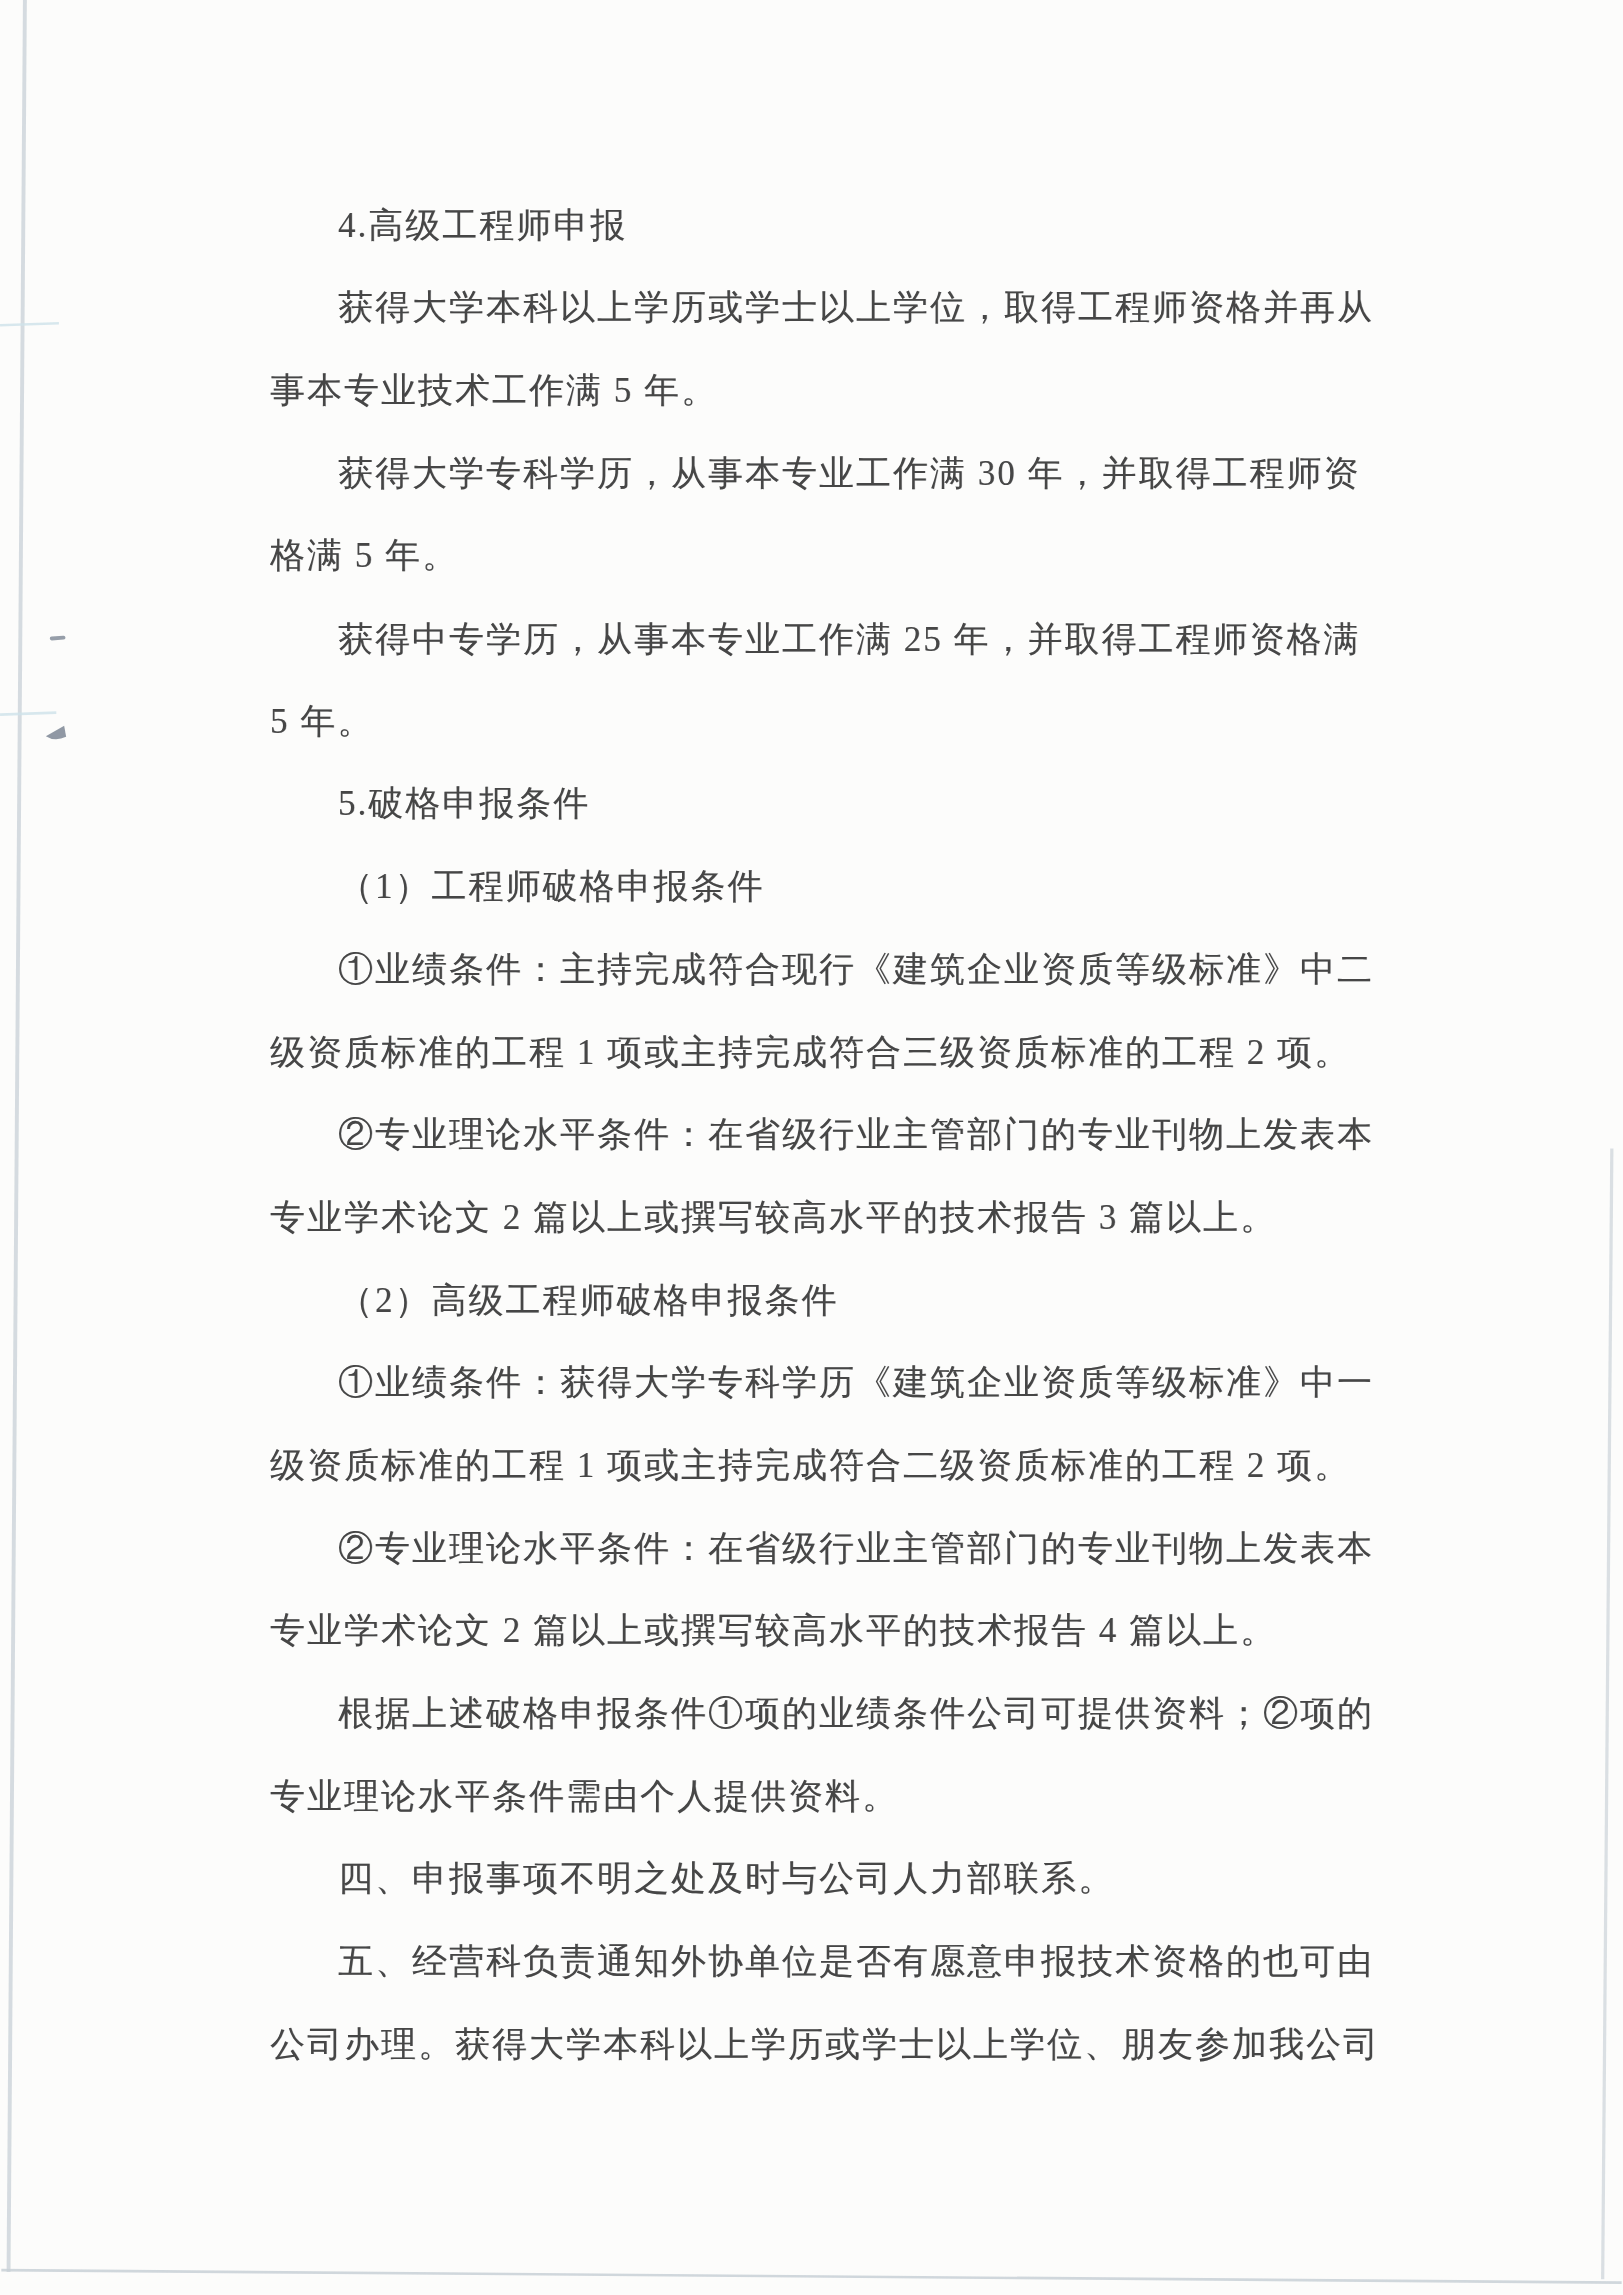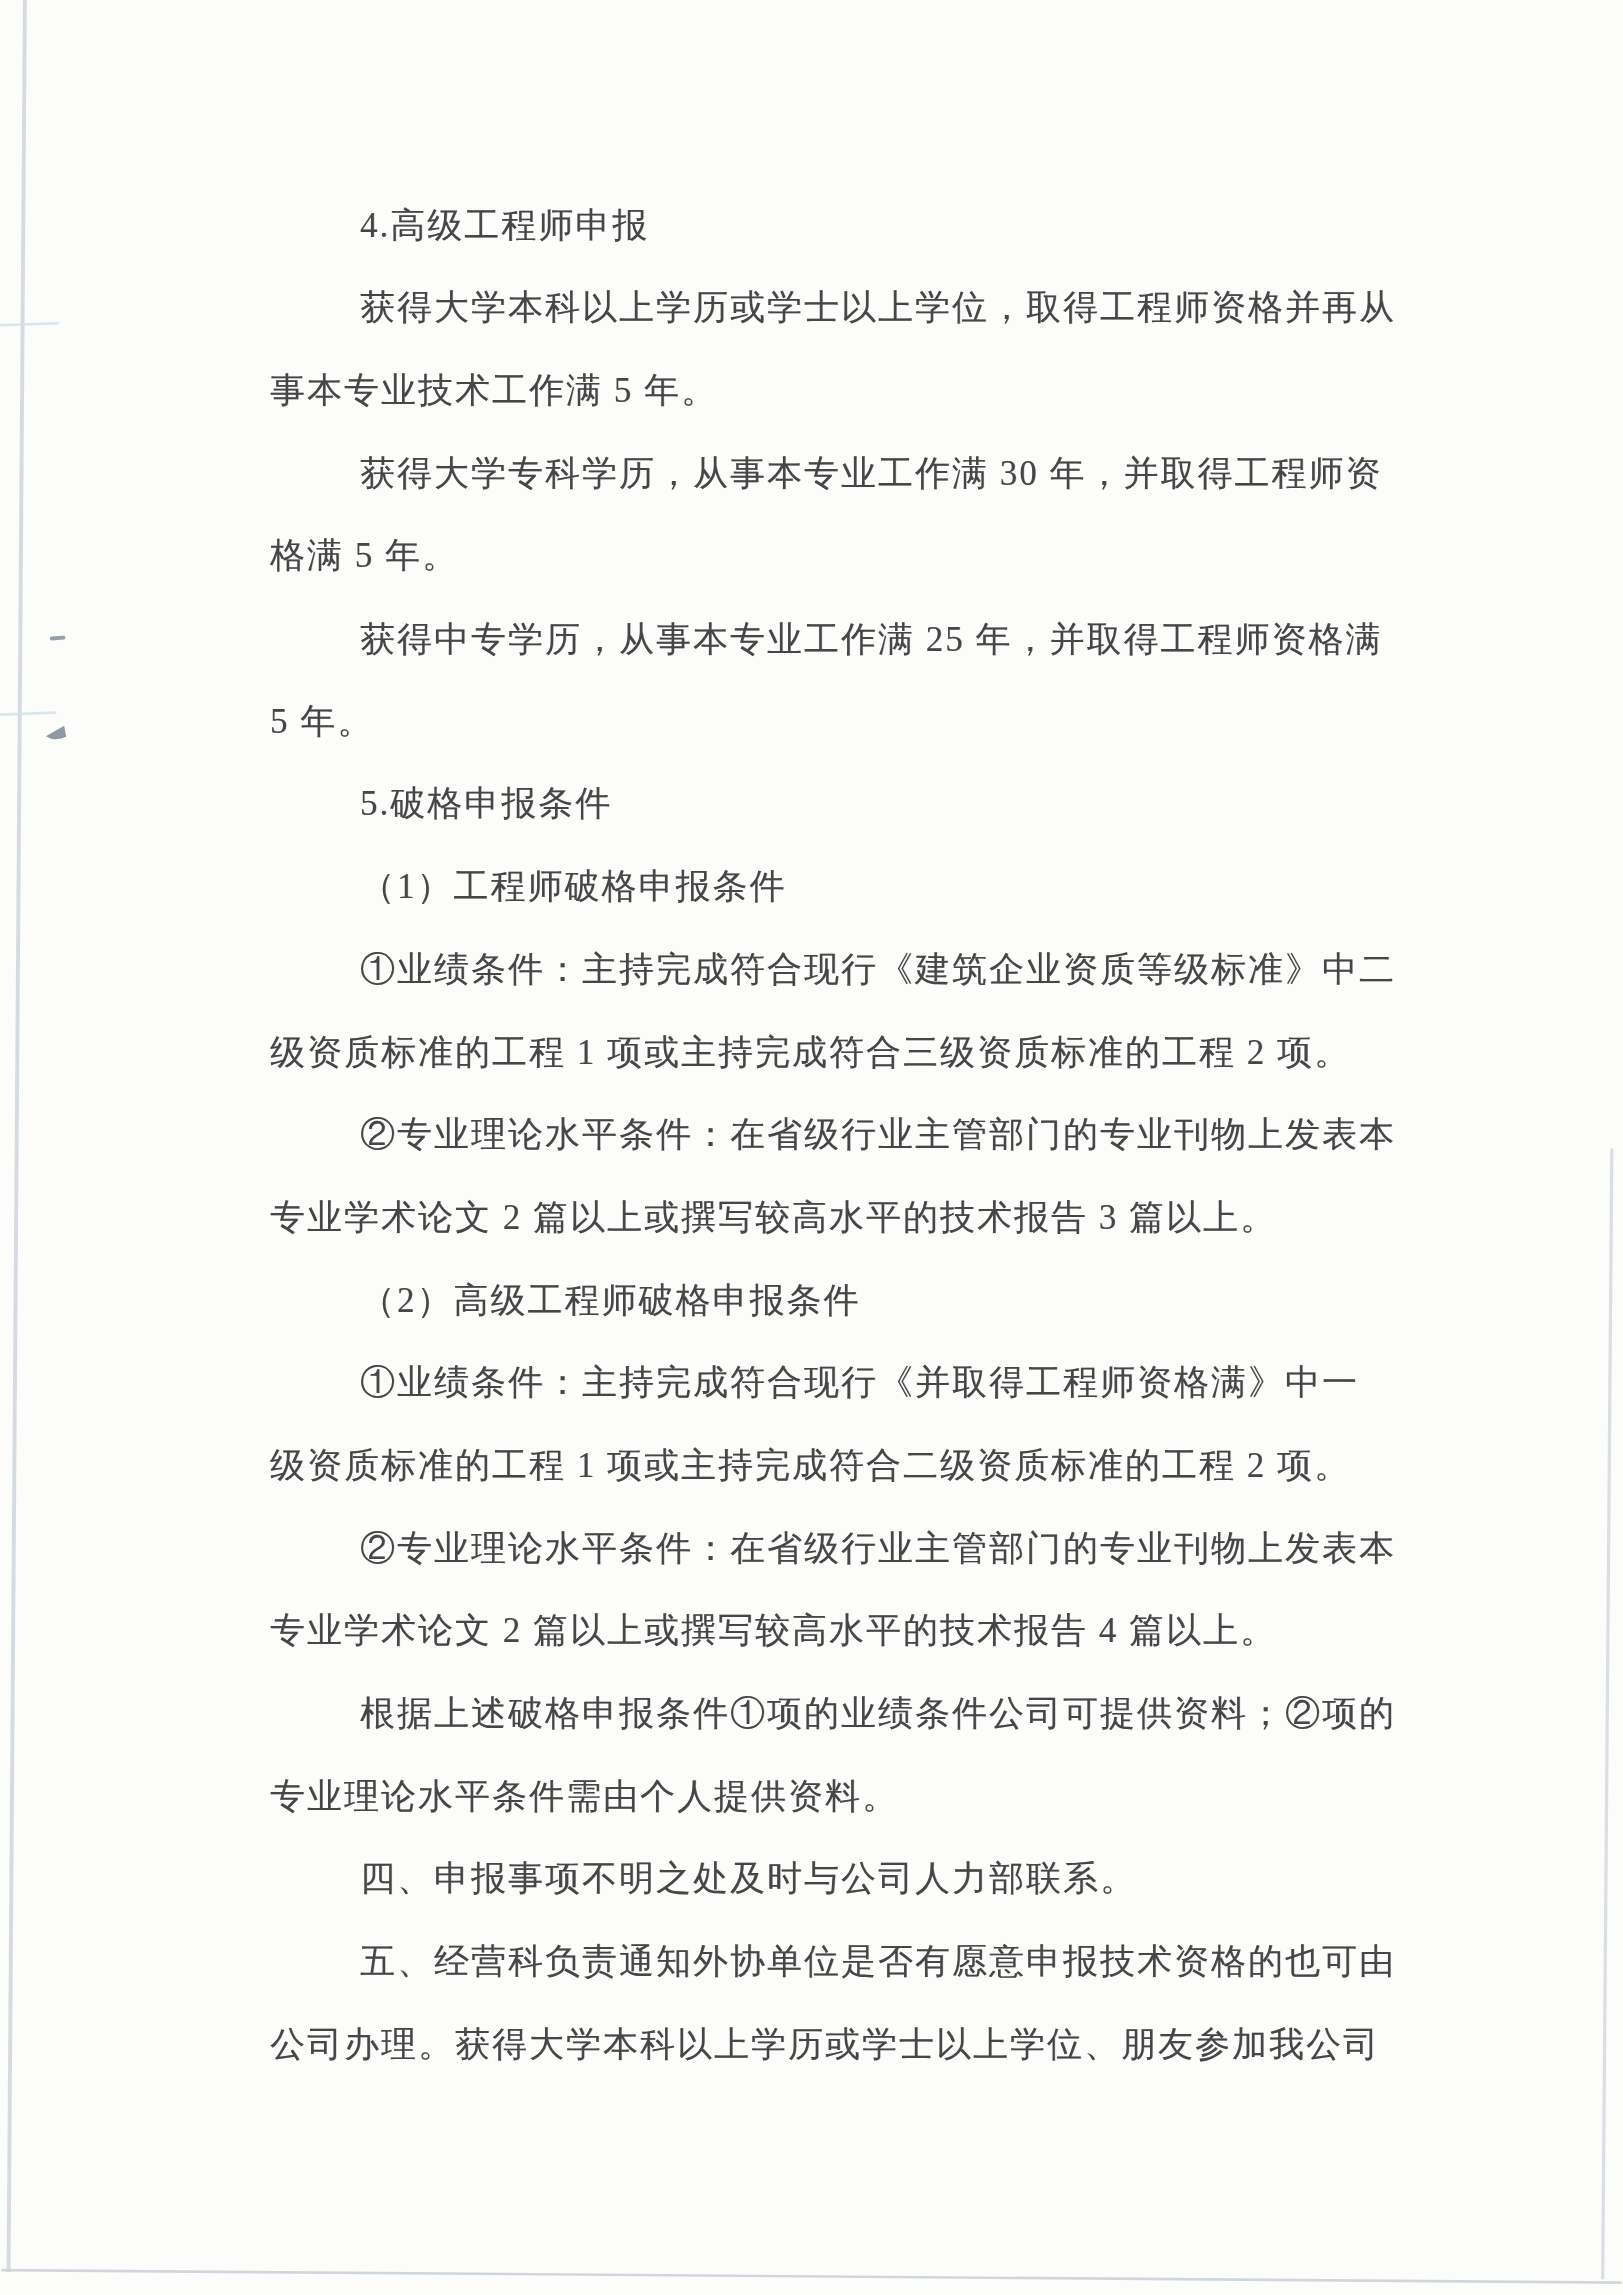--- a/index.html
+++ b/index.html
@@ -30,21 +30,21 @@
   }
   .text-line {
     position: absolute;
     white-space: pre;
     font-size: 35px;
     letter-spacing: 2px;
     line-height: 42px;
     color: var(--text-color, #464646);
     text-shadow: 0.4px 0.4px 0.6px rgba(70, 74, 80, 0.38);
   }
-  .text-line.indent { left: 360px; }
+  .text-line.indent { left: 338px; }
   .text-line.flush  { left: 270px; }
 </style>
 </head>
 <body>
 
 <div class="page">
 
   <svg class="artifact-layer" width="1623" height="2295" viewBox="0 0 2480 3507">
 
     <line x1="38" y1="0" x2="13" y2="3472" stroke="var(--scan-line-color, #c9d1d7)" stroke-width="6" opacity="0.75"></line>
@@ -68,21 +68,21 @@
       <div class="text-line flush" style="top: 535px;">格满 5 年。</div>
       <div class="text-line indent" style="top: 619px;">获得中专学历，从事本专业工作满 25 年，并取得工程师资格满</div>
       <div class="text-line flush" style="top: 701px;">5 年。</div>
       <div class="text-line indent" style="top: 783px;">5.破格申报条件</div>
       <div class="text-line indent" style="top: 866px;">（1）工程师破格申报条件</div>
       <div class="text-line indent" style="top: 949px;">①业绩条件：主持完成符合现行《建筑企业资质等级标准》中二</div>
       <div class="text-line flush" style="top: 1032px;">级资质标准的工程 1 项或主持完成符合三级资质标准的工程 2 项。</div>
       <div class="text-line indent" style="top: 1114px;">②专业理论水平条件：在省级行业主管部门的专业刊物上发表本</div>
       <div class="text-line flush" style="top: 1197px;">专业学术论文 2 篇以上或撰写较高水平的技术报告 3 篇以上。</div>
       <div class="text-line indent" style="top: 1280px;">（2）高级工程师破格申报条件</div>
-      <div class="text-line indent" style="top: 1362px;">①业绩条件：主持完成符合现行《并取得工程师资格满》中一</div>
+      <div class="text-line indent" style="top: 1362px;">①业绩条件：获得大学专科学历《建筑企业资质等级标准》中一</div>
       <div class="text-line flush" style="top: 1445px;">级资质标准的工程 1 项或主持完成符合二级资质标准的工程 2 项。</div>
       <div class="text-line indent" style="top: 1528px;">②专业理论水平条件：在省级行业主管部门的专业刊物上发表本</div>
       <div class="text-line flush" style="top: 1610px;">专业学术论文 2 篇以上或撰写较高水平的技术报告 4 篇以上。</div>
       <div class="text-line indent" style="top: 1693px;">根据上述破格申报条件①项的业绩条件公司可提供资料；②项的</div>
       <div class="text-line flush" style="top: 1776px;">专业理论水平条件需由个人提供资料。</div>
       <div class="text-line indent" style="top: 1858px;">四、申报事项不明之处及时与公司人力部联系。</div>
       <div class="text-line indent" style="top: 1941px;">五、经营科负责通知外协单位是否有愿意申报技术资格的也可由</div>
       <div class="text-line flush" style="top: 2024px;">公司办理。获得大学本科以上学历或学士以上学位、朋友参加我公司</div>
     </div>
 

